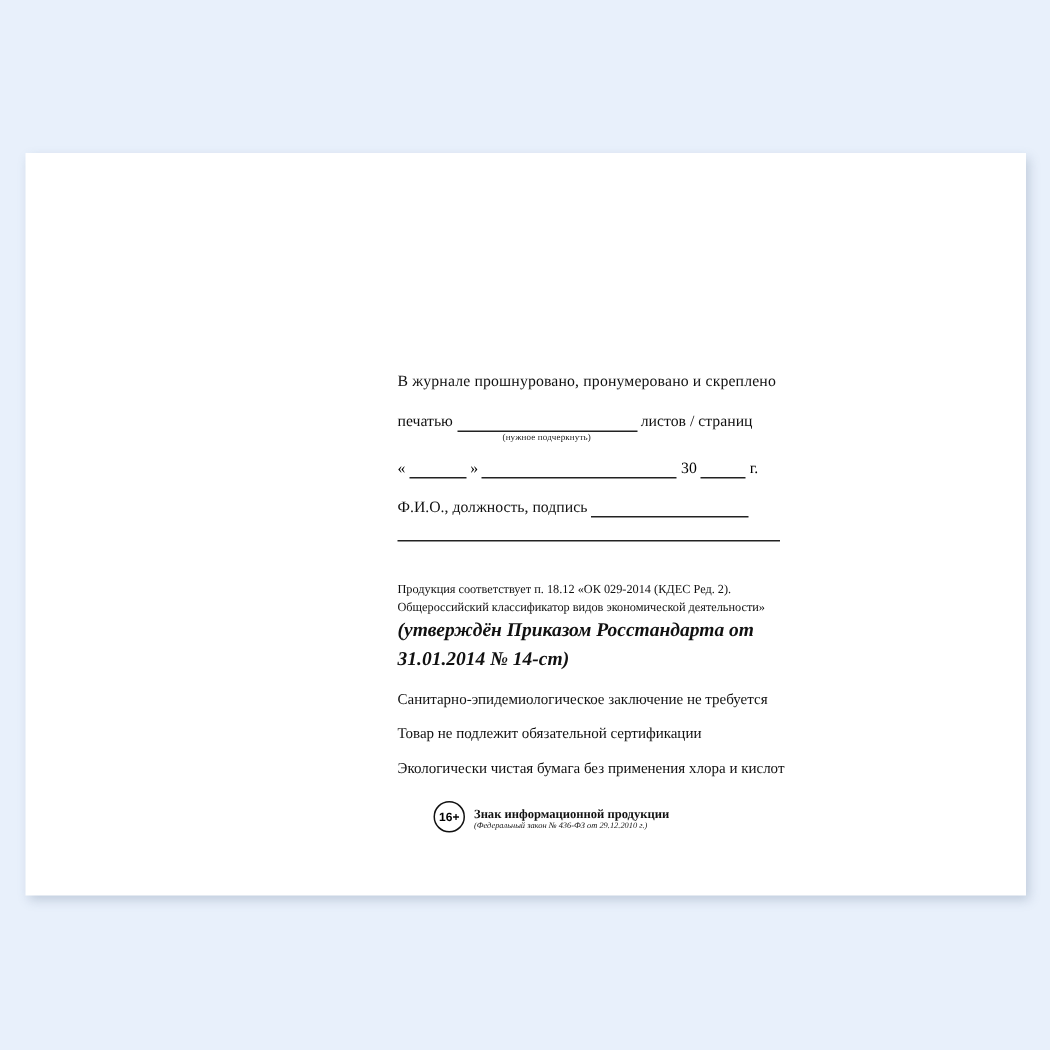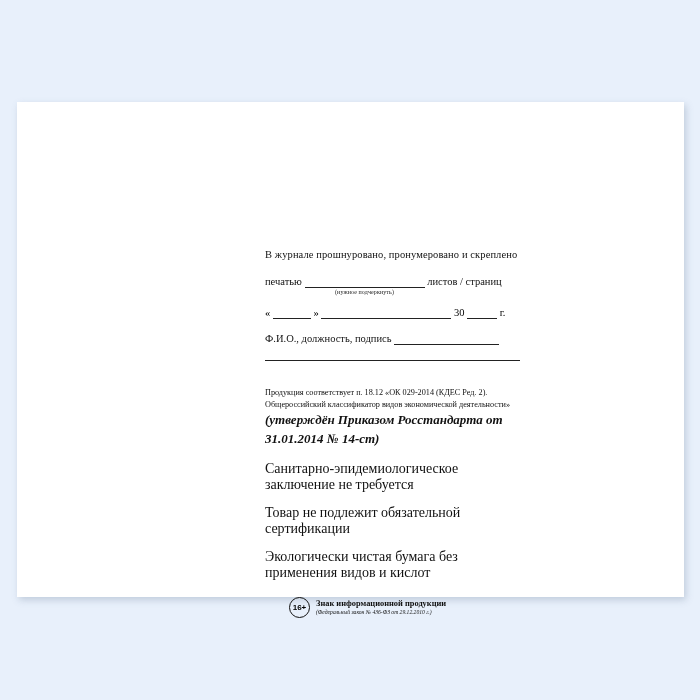--- a/index.html
+++ b/index.html
@@ -88,27 +88,27 @@
   .block2 .b-line {
     display: block;
   }
   .block2 .ital {
     font-style: italic;
     font-weight: bold;
     font-size: 13px;
   }
   .para {
     margin-top: 12px;
-    font-size: 14px;
+    font-size: 10px;
     color: #111;
   }
   .agebox {
     margin-top: 16px;
     display: flex;
-    align-items: center;
+    align-items: flex-end;
     gap: 6px;
     padding-left: 24px;
   }
   .age-circle {
     width: 19px;
     height: 19px;
     border: 1.2px solid #111;
     border-radius: 50%;
     display: flex;
     align-items: center;
@@ -168,21 +168,21 @@
 
 
       <div class="block2">
         <span class="b-line">Продукция соответствует п. 18.12 «ОК 029-2014 (КДЕС Ред. 2).</span>
         <span class="b-line">Общероссийский классификатор видов экономической деятельности»</span>
         <span class="b-line ital">(утверждён Приказом Росстандарта от 31.01.2014 № 14-ст)</span>
       </div>
 
       <div class="para">Санитарно-эпидемиологическое заключение не требуется</div>
       <div class="para">Товар не подлежит обязательной сертификации</div>
-      <div class="para">Экологически чистая бумага без применения видов и кислот</div>
+      <div class="para">Экологически чистая бумага без применения хлора и кислот</div>
 
       <div class="agebox">
         <div class="age-circle">16+</div>
         <div>
           <span class="age-text-main">Знак информационной продукции</span>
           <span class="age-text-sub">(Федеральный закон № 436-ФЗ от 29.12.2010 г.)</span>
         </div>
       </div>
 
     </div>

